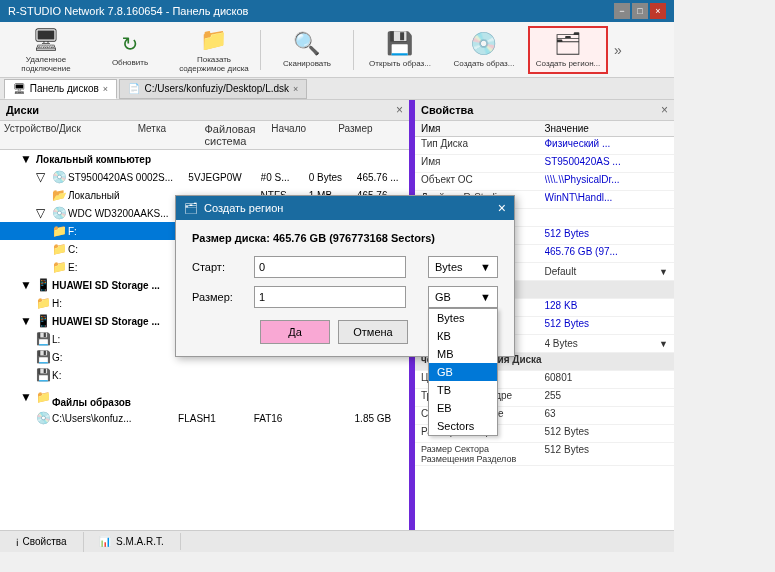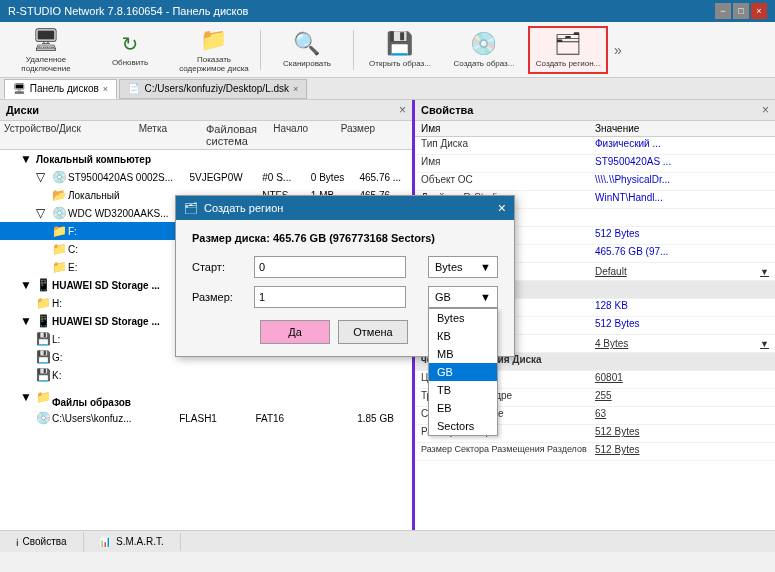--- a/index.html
+++ b/index.html
@@ -26,21 +26,21 @@
     
     .tab-bar { background: #e8e8e8; height: 22px; display: flex; align-items: center; padding: 0 4px; border-bottom: 1px solid #ccc; gap: 2px; }
     .tab { display: flex; align-items: center; padding: 2px 8px; border: 1px solid #bbb; background: #ddd; cursor: pointer; font-size: 10px; gap: 4px; height: 20px; }
     .tab.active { background: white; border-bottom-color: white; }
     .tab-close { font-size: 9px; color: #666; cursor: pointer; }
 
     
     .main-content { display: flex; height: calc(572px - 22px - 20px - 56px - 22px - 22px); }
 
     
-    .left-panel { width: 415px; border-right: 3px solid #6d28d9; display: flex; flex-direction: column; }
+    .left-panel { width: 415px; border-right: 6px solid #6d28d9; display: flex; flex-direction: column; }
     .panel-header { background: #e8e8e8; padding: 3px 6px; border-bottom: 1px solid #ccc; display: flex; justify-content: space-between; align-items: center; }
     .panel-title { font-weight: bold; font-size: 11px; }
     .panel-close { cursor: pointer; color: #666; font-size: 12px; }
     .panel-columns { display: flex; background: #f5f5f5; border-bottom: 1px solid #ccc; padding: 2px 4px; }
     .panel-col { font-size: 10px; color: #333; flex: 1; overflow: hidden; }
     .panel-col.wide { flex: 2; }
 
     .disk-list { flex: 1; overflow-y: auto; background: white; }
     .disk-item { display: flex; align-items: center; padding: 1px 4px; cursor: pointer; font-size: 10px; min-height: 18px; }
     .disk-item.selected { background: #0078d7; color: white; }
@@ -52,21 +52,21 @@
     .disk-start { flex: 0.8; overflow: hidden; }
     .disk-size { flex: 0.8; overflow: hidden; }
 
     
     .right-panel { flex: 1; display: flex; flex-direction: column; }
     .prop-list { flex: 1; overflow-y: auto; background: white; }
     .prop-item { display: flex; padding: 1px 6px; min-height: 18px; border-bottom: 1px solid #f0f0f0; }
     .prop-item.section-header { background: #e8e8e8; font-weight: bold; }
     .prop-name { flex: 1; font-size: 10px; color: #333; overflow: hidden; }
     .prop-value { flex: 1; font-size: 10px; color: #0000cc; overflow: hidden; text-overflow: ellipsis; }
-    .prop-value.black { color: #333; text-decoration: underline; }
+    .prop-value.black { color: #333; }
     .bottom-tabs { background: #e8e8e8; height: 22px; display: flex; align-items: center; border-top: 1px solid #ccc; }
     .bottom-tab { padding: 3px 16px; font-size: 10px; cursor: pointer; border-right: 1px solid #ccc; display: flex; align-items: center; gap: 4px; }
     .dialog { background: #f5f5f5; border: 1px solid #999; box-shadow: 2px 2px 8px rgba(0,0,0,0.3); width: 340px; position: absolute; top: 195px; left: 175px; }
     .dialog-title { background: #1a6ba0; color: white; padding: 4px 8px; display: flex; justify-content: space-between; align-items: center; font-size: 11px; }
     .dialog-close { color: white; cursor: pointer; font-size: 14px; }
     .dialog-body { padding: 12px 16px; }
     .dialog-disk-size { font-size: 11px; margin-bottom: 12px; }
     .dialog-disk-size span { font-weight: bold; }
     .dialog-row { display: flex; align-items: center; margin-bottom: 8px; gap: 8px; }
     .dialog-label { width: 60px; font-size: 11px; }
@@ -76,21 +76,21 @@
     .dialog-unit-dropdown { position: absolute; top: 22px; right: 0; background: white; border: 1px solid #999; z-index: 200; width: 70px; box-shadow: 2px 2px 4px rgba(0,0,0,0.2); }
     .dropdown-item { padding: 3px 8px; font-size: 11px; cursor: pointer; }
     .dropdown-item.selected { background: #0078d7; color: white; }
     .dialog-buttons { display: flex; gap: 8px; margin-top: 12px; justify-content: flex-start; padding-left: 68px; }
     .dialog-btn { height: 24px; min-width: 70px; border: 1px solid #999; background: #e8e8e8; font-size: 11px; cursor: pointer; padding: 0 12px; }
     .dialog-btn.primary { background: #f9a8d4; }
   </style>
 </head>
 <body>
 
-<div style="position:relative; width:775px; height:572px; overflow:hidden;">
+<div style="position:relative; width:674px; height:572px; overflow:hidden;">
 
   <div class="title-bar">
     <span>R-STUDIO Network 7.8.160654 - Панель дисков</span>
     <div class="title-bar-buttons">
       <button class="title-btn">−</button>
       <button class="title-btn">□</button>
       <button class="title-btn close">×</button>
     </div>
   </div>
 

